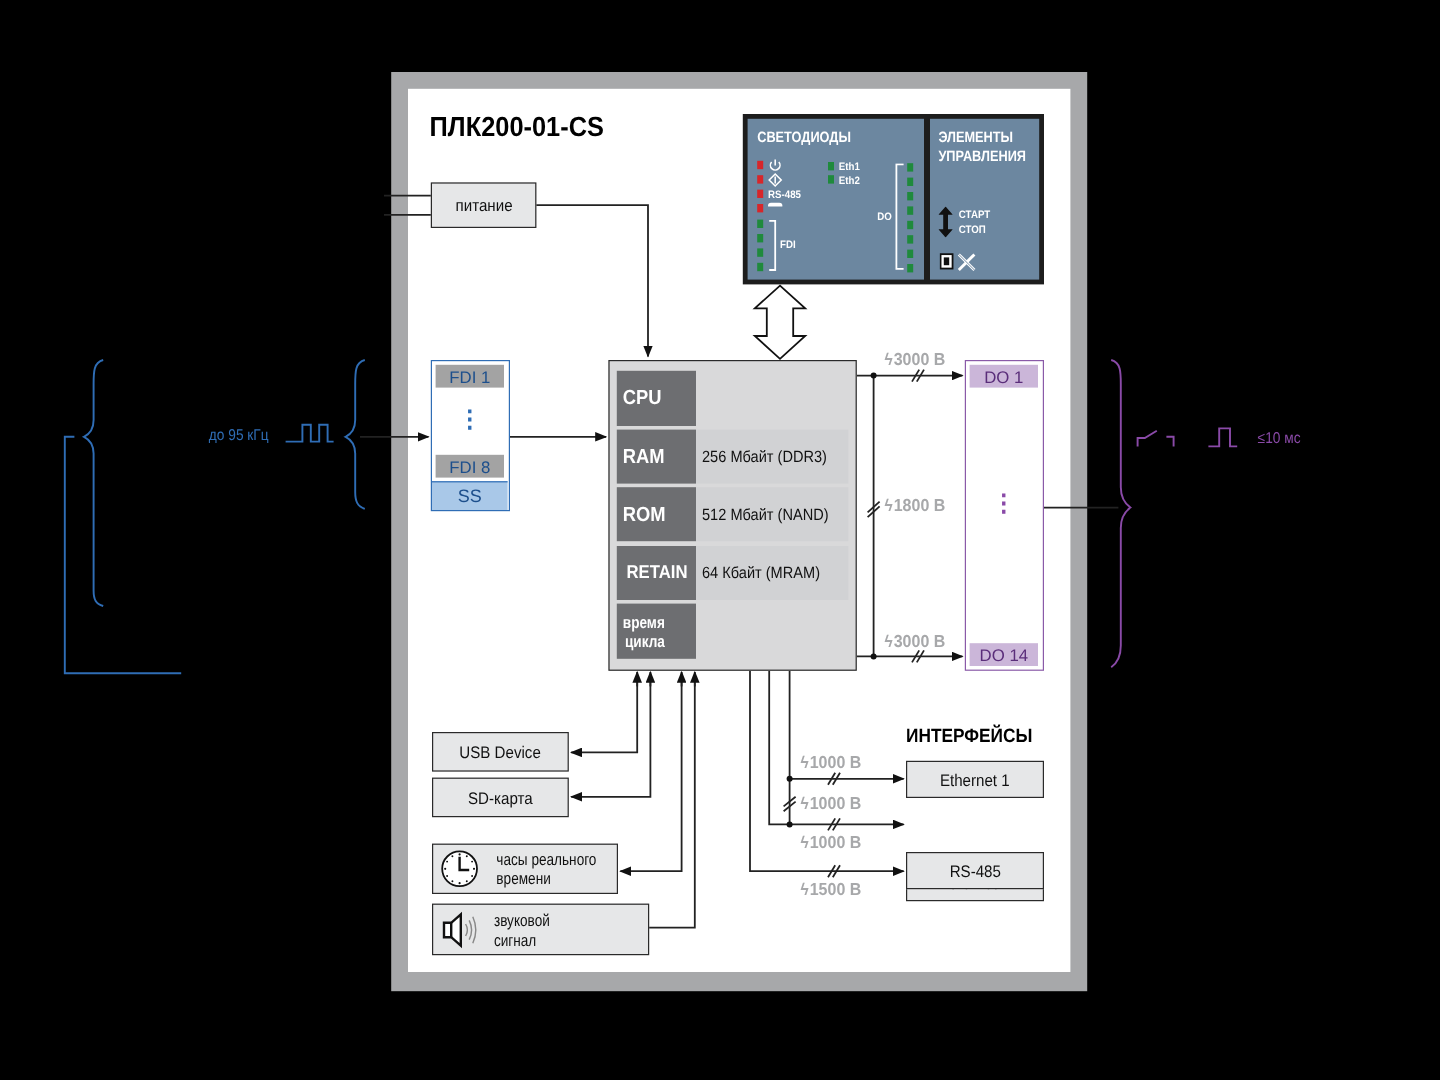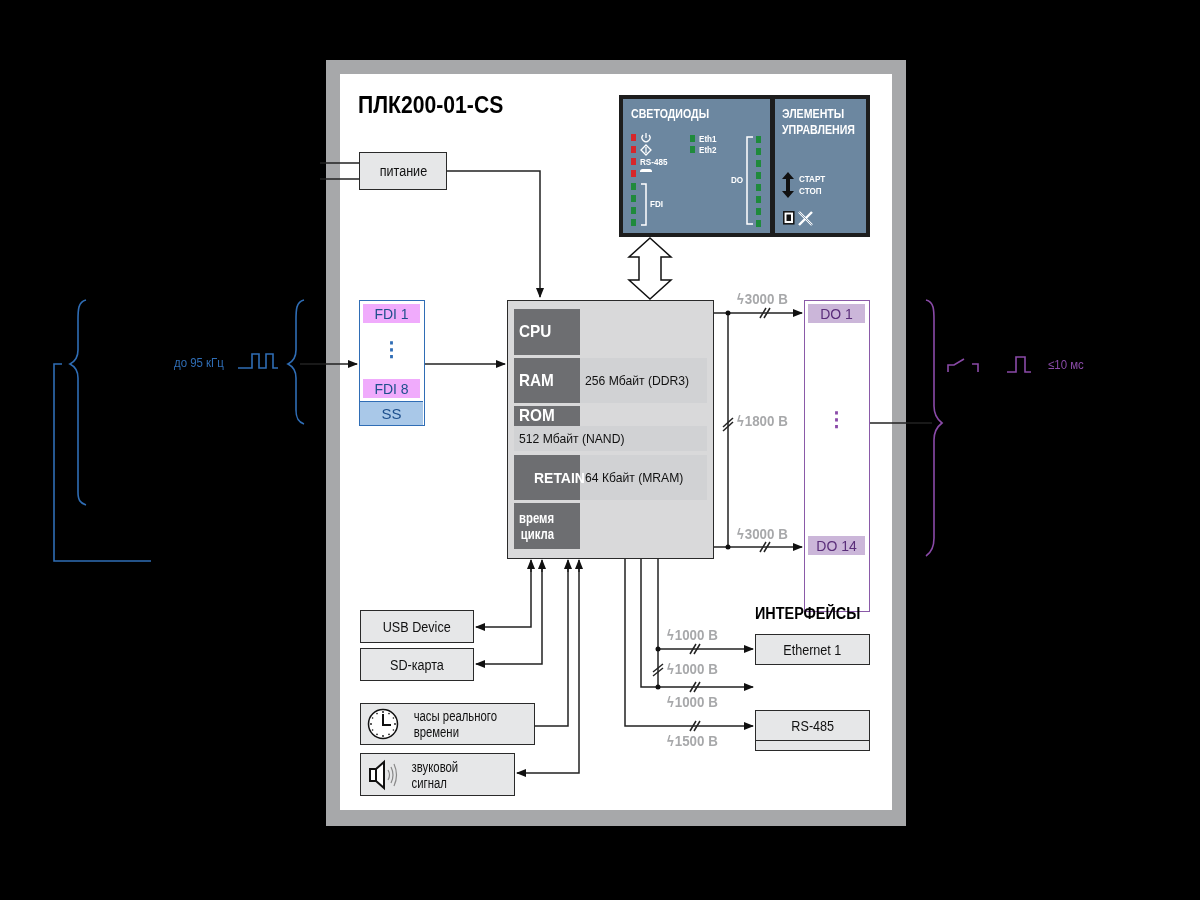--- a/index.html
+++ b/index.html
@@ -18,23 +18,23 @@
   .led { position:absolute; width:5px; height:7px; }
   .red { background:#d7262a; }
   .grn { background:#1f8a3c; }
   .plbl { position:absolute; color:#fff; font-weight:bold; font-size:9px; transform:scaleX(0.9); transform-origin:left top; }
   .cpu { left:507px; top:300px; width:207px; height:259px; background:#d9d9da; border:1.6px solid #2a2a2a; box-sizing:border-box; }
   .row { position:absolute; left:6px; width:193px; display:flex; }
   .row .k { width:66px; background:#6d6e71; color:#fff; font-weight:bold; display:flex; align-items:center; padding-left:5px; box-sizing:border-box; font-size:17px; }
   .row .v { flex:1; background:#d1d2d4; display:flex; align-items:center; padding-left:5px; font-size:13.5px; color:#111; line-height:17px; }
   .row .v span, .row .k span { display:inline-block; transform:scaleX(0.9); transform-origin:left center; }
   .fdi { left:359px; top:300px; width:66px; height:126px; border:1.6px solid #2f6db5; box-sizing:border-box; background:#fff; }
-  .fdi .cell { position:absolute; left:3px; width:57px; height:19px; background:#f0abfc; color:#1d4f8c; font-size:14px; display:flex; align-items:center; justify-content:center; }
+  .fdi .cell { position:absolute; left:3px; width:57px; height:19px; background:#a3a3a3; color:#1d4f8c; font-size:14px; display:flex; align-items:center; justify-content:center; }
   .fdi .ss { position:absolute; left:0; bottom:0; width:63px; height:24px; background:#a9c8e8; border-top:1.6px solid #2f6db5; color:#1d4f8c; font-size:15px; display:flex; align-items:center; justify-content:center; box-sizing:border-box; }
-  .do { left:804px; top:300px; width:66px; height:312px; border:1.6px solid #8a5aa8; box-sizing:border-box; background:#fff; }
+  .do { left:804px; top:300px; width:66px; height:259px; border:1.6px solid #8a5aa8; box-sizing:border-box; background:#fff; }
   .do .cell { position:absolute; left:3px; width:57px; height:19px; background:#cbb6d9; color:#5a2d7a; font-size:14px; display:flex; align-items:center; justify-content:center; }
   .volt { position:absolute; color:#a7a8aa; font-weight:bold; font-size:14.5px; transform:scaleX(0.92); transform-origin:left top; white-space:nowrap; }
   .volt .bolt { font-size:14px; margin-right:1px; }
   .iface-title { left:755px; top:605px; font-size:16px; font-weight:bold; color:#000; transform:scaleX(0.9); transform-origin:left top; }
   .blue-txt { color:#2f6db5; font-size:13px; }
   .purple-txt { color:#8a4aa8; font-size:13px; }
 </style>
 </head>
 <body>
 
@@ -191,30 +191,30 @@
       </div>
   </div>
   <div class="row" style="top:57px;height:45px;">
     <div class="k">
         <span>RAM</span>
       </div>
     <div class="v">
         <span>256 Мбайт (DDR3)</span>
       </div>
   </div>
-  <div class="row" style="top:105px;height:45px;flex-direction:column;">
+  <div class="row" style="top:105px;height:45px;">
     <div class="k">
         <span>ROM</span>
       </div>
     <div class="v">
         <span>512 Мбайт (NAND)</span>
       </div>
   </div>
   <div class="row" style="top:154px;height:45px;">
-    <div class="k" style="font-size:15.5px;padding-left:20px;">
+    <div class="k" style="font-size:15.5px;padding-left:8px;">
         <span>RETAIN</span>
       </div>
     <div class="v">
         <span>64 Кбайт (MRAM)</span>
       </div>
   </div>
   <div class="row" style="top:202px;height:46px;text-align:right;">
     <div class="k" style="font-size:14px;line-height:16px;">
         <span>
           <span style="display:block;">время</span>
@@ -242,21 +242,21 @@
 <div class="volt" style="left:737px;top:291px;"><span class="bolt">ϟ</span><span>3000 В</span></div>
 <div class="volt" style="left:737px;top:413px;"><span class="bolt">ϟ</span><span>1800 В</span></div>
 <div class="volt" style="left:737px;top:526px;"><span class="bolt">ϟ</span><span>3000 В</span></div>
 
 <div class="gbox" style="left:360px;top:610px;width:114px;height:33px;">
   <span>USB Device</span>
 </div>
 <div class="gbox" style="left:360px;top:648px;width:114px;height:33px;">
   <span>SD-карта</span>
 </div>
-<div class="gbox" style="left:360px;top:703px;width:175px;height:42px;justify-content:flex-start;">
+<div class="gbox" style="left:360px;top:703px;width:155px;height:42px;justify-content:flex-start;">
   <svg width="36" height="36" style="margin-left:4px;margin-right:8px;">
     <circle cx="18" cy="18" r="14.5" fill="#fff" stroke="#111" stroke-width="1.5"></circle>
     <g fill="#111">
         <circle cx="18" cy="6" r="0.9"></circle>
         <circle cx="30" cy="18" r="0.9"></circle>
         <circle cx="18" cy="30" r="0.9"></circle>
         <circle cx="6" cy="18" r="0.9"></circle>
     <circle cx="24" cy="7.6" r="0.8"></circle>
         <circle cx="28.4" cy="12" r="0.8"></circle>
         <circle cx="28.4" cy="24" r="0.8"></circle>
@@ -266,21 +266,21 @@
         <circle cx="7.6" cy="12" r="0.8"></circle>
         <circle cx="12" cy="7.6" r="0.8"></circle>
       </g>
     <polyline points="18,8 18,19 26,19" stroke="#111" stroke-width="2" fill="none"></polyline>
   </svg>
   <span style="line-height:16px;transform-origin:left center;">
       <span style="display:block;">часы реального</span>
       <span style="display:block;">времени</span>
     </span>
 </div>
-<div class="gbox" style="left:360px;top:753px;width:155px;height:43px;justify-content:flex-start;">
+<div class="gbox" style="left:360px;top:753px;width:181px;height:43px;justify-content:flex-start;">
   <svg width="36" height="34" style="margin-left:6px;margin-right:6px;">
     <path d="M3,11 L9,11 L17,4 L17,30 L9,23 L3,23 Z" fill="#fff" stroke="#111" stroke-width="2"></path>
     <line x1="9" y1="11" x2="9" y2="23" stroke="#111" stroke-width="2"></line>
     <g stroke="#888" stroke-width="1.2" fill="none">
         <path d="M21,12 Q24,17 21,22"></path>
         <path d="M24,9 Q28,17 24,25"></path>
         <path d="M27,6 Q32,17 27,28"></path>
       </g>
   </svg>
   <span style="line-height:16px;transform-origin:left center;">

